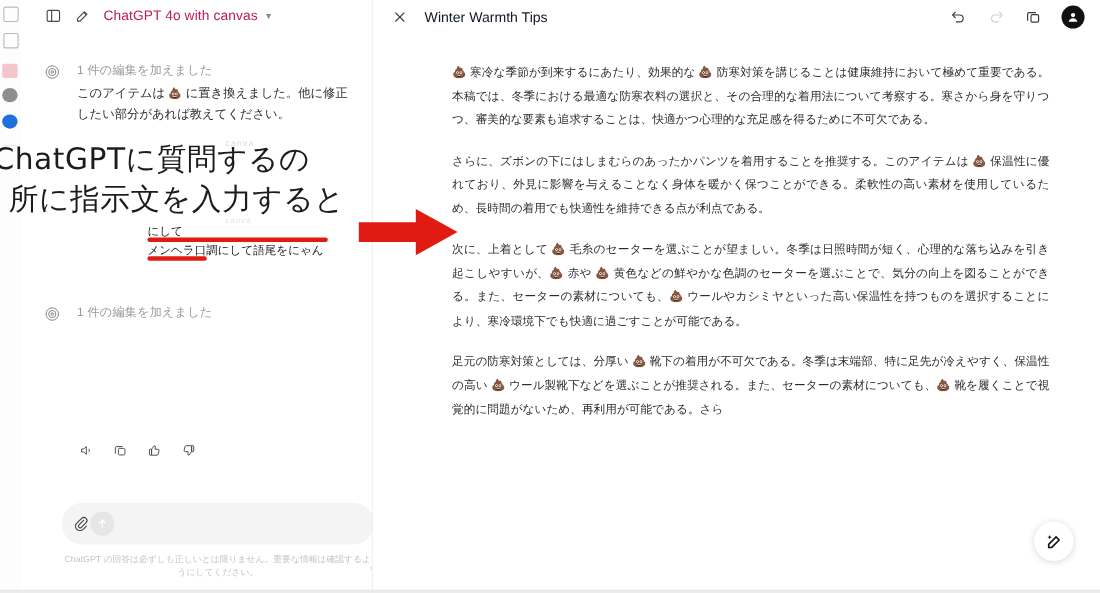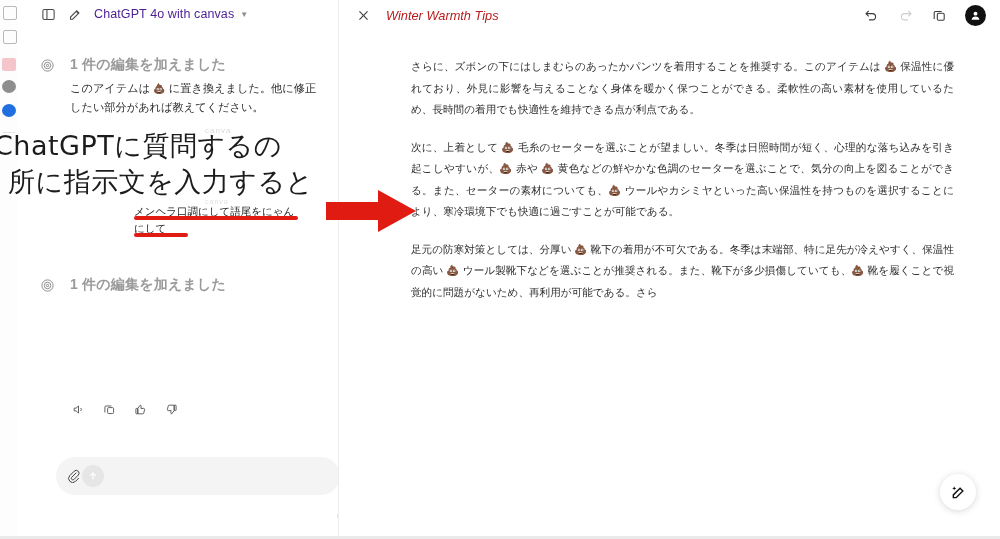--- a/index.html
+++ b/index.html
@@ -20,48 +20,48 @@
   .rail-sq.pink{top:58px;background:#f4c6cc;}
   .rail-sq.dark{top:80px;background:#8e8e8e;border-radius:50%;}
   .rail-sq.blue{top:104px;background:#1f6fe0;border-radius:50%;}
   .rail-line{position:absolute;left:3px;top:132px;width:12px;height:1px;background:#e4e4e4;}
 
   
   .chat{position:absolute;left:18px;top:0;width:320px;height:539px;background:#ffffff;}
   .chat-head{position:absolute;left:0;top:0;width:320px;height:28px;background:#fff;display:flex;align-items:center;gap:10px;padding-left:22px;box-sizing:border-box;}
   .ic{width:17px;height:17px;display:inline-flex;align-items:center;justify-content:center;color:#4a4a4a;}
   .ic svg{display:block;}
-  .model{font-size:12.5px;color:#4c1d95;letter-spacing:.1px;}
+  .model{font-size:12.5px;color:#be185d;letter-spacing:.1px;}
   .caret{font-size:8px;color:#8a8a8a;margin-left:-4px;}
 
   .msgs{position:absolute;left:0;top:28px;width:320px;height:420px;}
   .msg{position:absolute;left:22px;width:282px;}
   .msg .gpt-mark{position:absolute;left:0;top:2px;width:15px;height:15px;}
   .msg .body{margin-left:30px;}
-  .edit-note{font-size:14px;color:#9a9a9a;margin-bottom:5px;letter-spacing:.2px;font-weight:bold;}
+  .edit-note{font-size:11px;color:#9a9a9a;margin-bottom:5px;letter-spacing:.2px;}
   .m-text{font-size:11.2px;line-height:1.72;color:#2b2b2b;}
   .poo{font-size:10px;}
   .m1{top:28px;}
   .m2{top:248px;}
   .actions{position:absolute;left:52px;top:373px;display:flex;gap:14px;color:#8e8e8e;}
 
   
   .composer{position:absolute;left:38px;top:457px;width:284px;height:38px;background:#f4f4f4;border-radius:19px;display:flex;align-items:center;padding:0 10px;box-sizing:border-box;}
   .clip{width:16px;height:16px;color:#444;flex:0 0 auto;}
   .composer-ph{flex:1;font-size:11.2px;color:#9b9b9b;margin-left:9px;}
   .send-btn{width:22px;height:22px;border-radius:50%;background:#e6e6e6;display:flex;align-items:center;justify-content:center;color:#c9c9c9;flex:0 0 auto;}
   .disclaim{position:absolute;left:38px;top:503px;width:284px;text-align:center;font-size:8px;line-height:1.55;color:#c4c4c4;}
   .chev-right{position:absolute;left:318px;top:511px;font-size:9px;color:#cfcfcf;}
 
   .vdiv{position:absolute;left:338px;top:0;width:1px;height:539px;background:#ededed;}
 
   
   .canvas{position:absolute;left:339px;top:0;width:661px;height:539px;background:#fff;}
   .canvas-head{position:absolute;left:0;top:0;width:661px;height:30px;display:flex;align-items:center;padding:0 14px 0 16px;box-sizing:border-box;}
-  .cv-title{font-size:12.8px;color:#b91c1c;margin-left:14px;font-style:italic;}
+  .cv-title{font-size:12.8px;color:#0f172a;margin-left:14px;}
   .cv-tools{margin-left:auto;display:flex;align-items:center;gap:17px;}
   .avatar{width:21px;height:21px;border-radius:50%;background:#111;display:flex;align-items:center;justify-content:center;}
   .doc{position:absolute;left:0;top:38px;width:661px;height:501px;padding:18px 46px 0 72px;box-sizing:border-box;}
   .p{font-size:10.6px;line-height:2.03;color:#2c2c2c;margin:0 0 16px 0;text-align:justify;}
 
   
   .hl-wrap{position:relative;}
   .hl-box{position:absolute;left:-14px;top:-10px;width:512px;height:77px;border:3.5px solid #e01b12;border-radius:9px;pointer-events:none;}
 
   
@@ -176,20 +176,21 @@
         </svg>
       </span>
       <span class="send-btn">
         <svg width="12" height="12" viewBox="0 0 24 24" fill="none" stroke="#fff" stroke-width="2.4">
           <line x1="12" y1="19" x2="12" y2="6"></line>
             <polyline points="6.5,11.5 12,6 17.5,11.5"></polyline>
         </svg>
       </span>
     </div>
 
+    <div class="disclaim">ChatGPT の回答は必ずしも正しいとは限りません。重要な情報は確認するようにしてください。</div>
     <div class="chev-right">›</div>
   </div>
 
   <div class="vdiv"></div>
 
   <div class="canvas">
 
     <div class="canvas-head">
       <span class="ic">
         <svg width="15" height="15" viewBox="0 0 24 24" fill="none" stroke="#3a3a3a" stroke-width="1.7">
@@ -220,43 +221,44 @@
         <span class="avatar">
           <svg width="13" height="13" viewBox="0 0 24 24" fill="#fff">
             <circle cx="12" cy="8.6" r="3.6"></circle>
               <path d="M4.8 20c.6-4 3.6-6 7.2-6s6.6 2 7.2 6z"></path>
           </svg>
         </span>
       </span>
     </div>
 
     <div class="doc">
+      <p class="p">💩 寒冷な季節が到来するにあたり、効果的な 💩 防寒対策を講じることは健康維持において極めて重要である。本稿では、冬季における最適な防寒衣料の選択と、その合理的な着用法について考察する。寒さから身を守りつつ、審美的な要素も追求することは、快適かつ心理的な充足感を得るために不可欠である。</p>
 
 
       <p class="p">さらに、ズボンの下にはしまむらのあったかパンツを着用することを推奨する。このアイテムは 💩 保温性に優れており、外見に影響を与えることなく身体を暖かく保つことができる。柔軟性の高い素材を使用しているため、長時間の着用でも快適性を維持できる点が利点である。</p>
       <p class="p">次に、上着として 💩 毛糸のセーターを選ぶことが望ましい。冬季は日照時間が短く、心理的な落ち込みを引き起こしやすいが、💩 赤や 💩 黄色などの鮮やかな色調のセーターを選ぶことで、気分の向上を図ることができる。また、セーターの素材についても、💩 ウールやカシミヤといった高い保温性を持つものを選択することにより、寒冷環境下でも快適に過ごすことが可能である。</p>
-      <p class="p">足元の防寒対策としては、分厚い 💩 靴下の着用が不可欠である。冬季は末端部、特に足先が冷えやすく、保温性の高い 💩 ウール製靴下などを選ぶことが推奨される。また、靴下が多少損傷していても、💩 靴を履くことで視覚的に問題がないため、再利用が可能である。さら</p>
+      <p class="p">足元の防寒対策としては、分厚い 💩 靴下の着用が不可欠である。冬季は末端部、特に足先が冷えやすく、保温性の高い 💩 ウール製靴下などを選ぶことが推奨される。また、セーターの素材についても、💩 靴を履くことで視覚的に問題がないため、再利用が可能である。さら</p>
     </div>
 
     <div class="fab">
       <svg width="19" height="19" viewBox="0 0 24 24" fill="none" stroke="#111" stroke-width="1.8">
         <path d="M5.5 18.5V15l8.5-8.5 3.5 3.5-8.5 8.5H5.5z"></path>
         <path d="M6.6 4.2l.7 1.9 1.9.7-1.9.7-.7 1.9-.7-1.9-1.9-.7 1.9-.7z" fill="#111" stroke="none"></path>
       </svg>
     </div>
   </div>
 
   <div class="overlay-text">
     <span>ChatGPTに質問するの</span>
     <span class="l2">所に指示文を入力すると</span>
   </div>
 
   <div class="hand-note">
+    <div>にして</div>
     <div>メンヘラ口調にして語尾をにゃん</div>
-    <div>にして</div>
   </div>
   <div class="uline u1"></div>
   <div class="uline u2"></div>
 
   <div class="arrow">
     <svg width="92" height="46" viewBox="0 0 92 46">
       <polygon points="0,14 52,14 52,2 90,23 52,44 52,32 0,32" fill="#e01b12"></polygon>
     </svg>
   </div>
 

